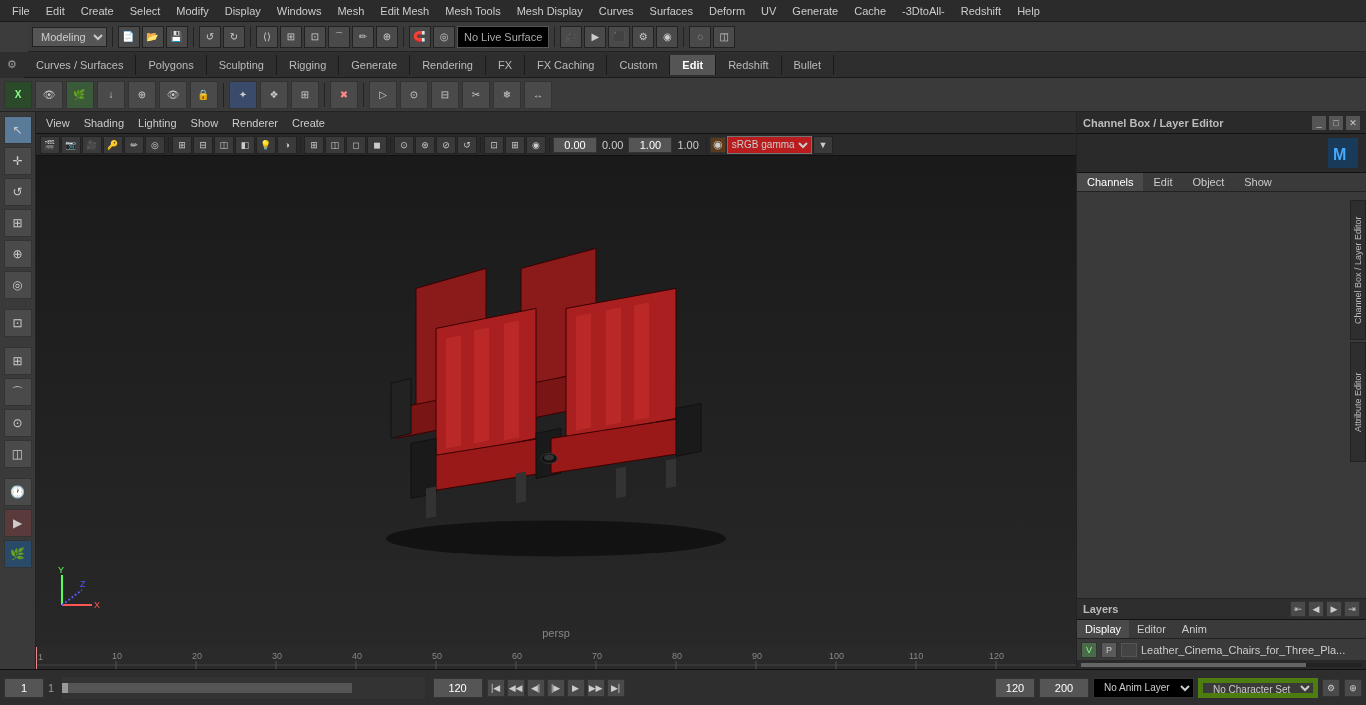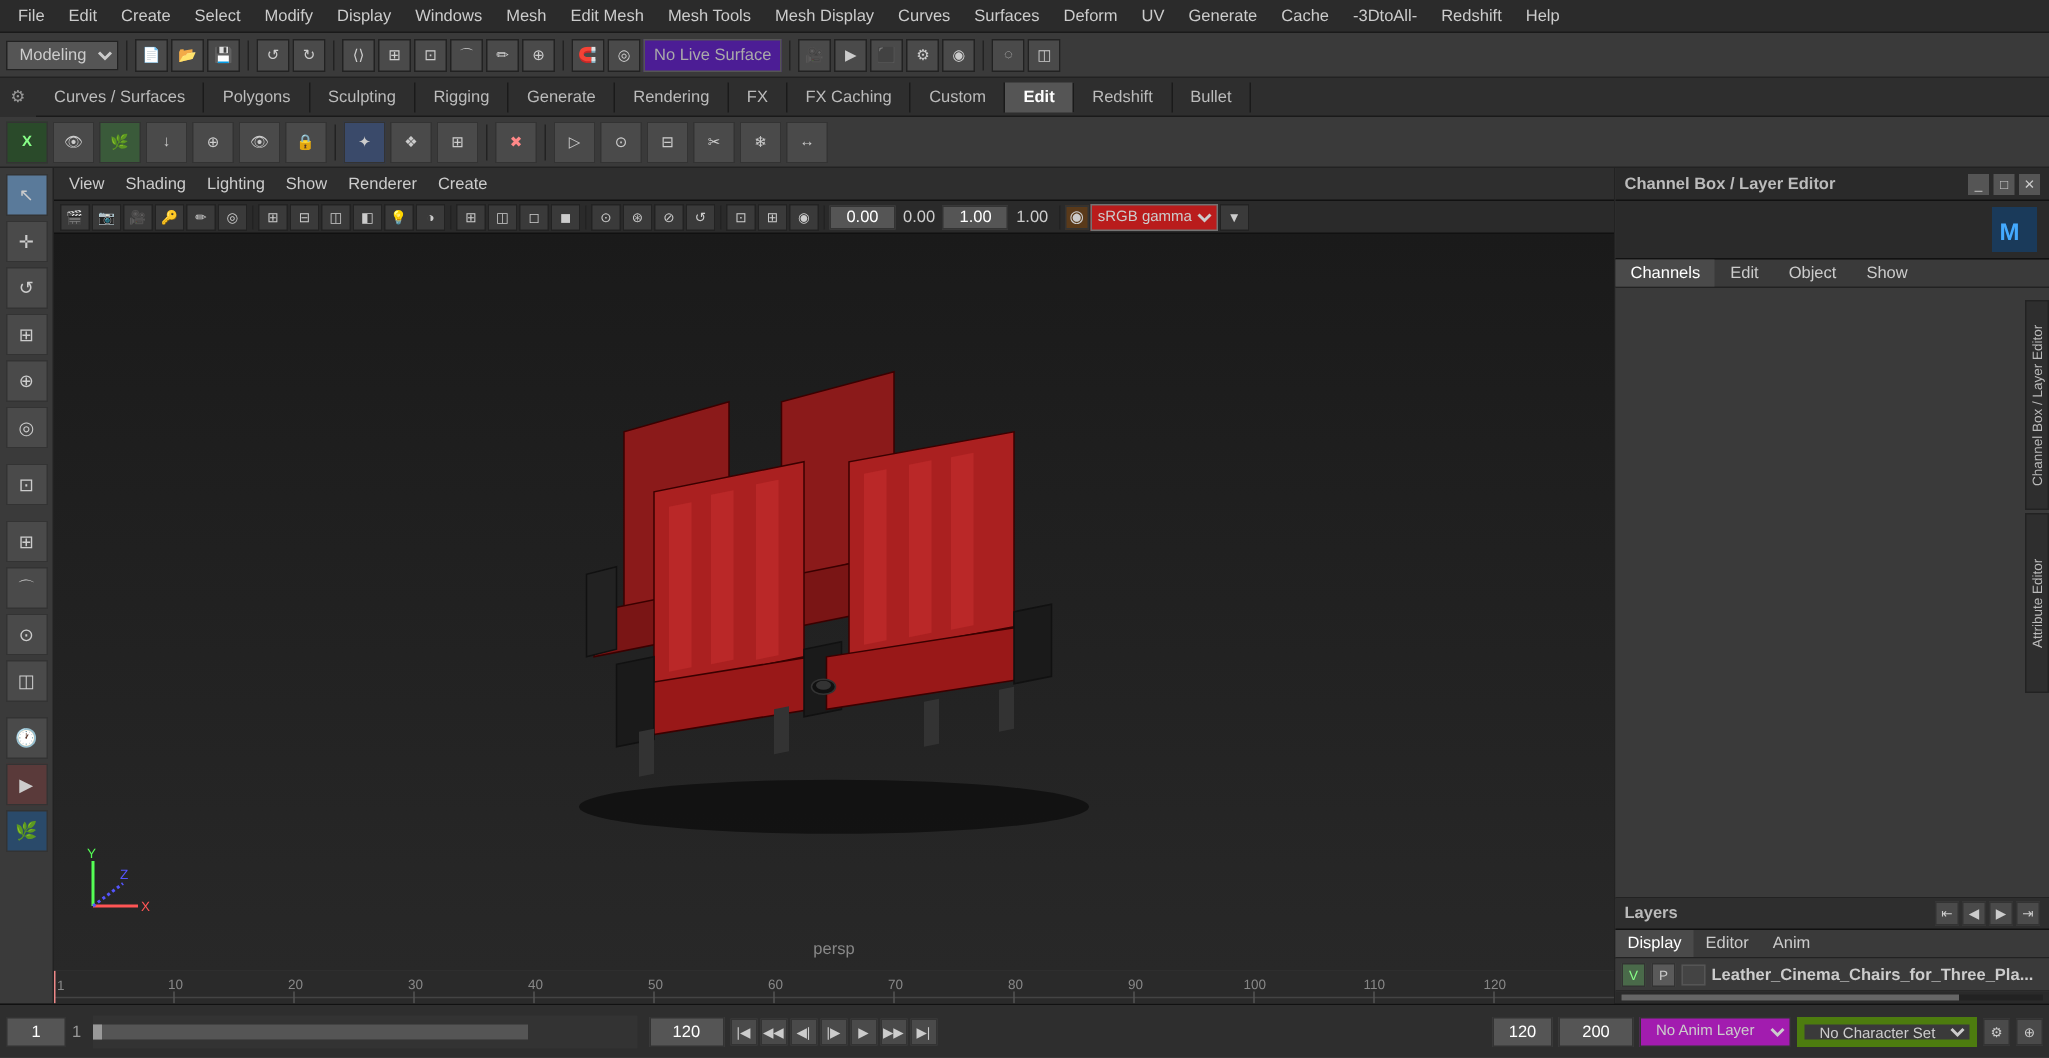--- a/index.html
+++ b/index.html
@@ -3,25 +3,25 @@
   <meta charset="utf-8">
   <style>
     * { margin: 0; padding: 0; box-sizing: border-box; }
     body { width: 1366px; height: 705px; overflow: hidden; background: #3c3c3c; font-family: 'Segoe UI', Arial, sans-serif; font-size: 11px; color: #ccc; }
 
     
     #menu-bar { display: flex; align-items: center; height: 22px; background: #2b2b2b; border-bottom: 1px solid #1a1a1a; padding: 0 4px; }
     .menu-item { padding: 2px 8px; cursor: pointer; color: #ccc; font-size: 11px; white-space: nowrap; }
 
     
-    #toolbar1 { display: flex; align-items: center; height: 30px; background: #3a3a3a; border-bottom: 1px solid #222; padding: 0 4px; gap: 2px; }
+    #toolbar1 { display: flex; align-items: center; height: 30px; background: #3a3a3a; border-bottom: 1px solid #222; padding: 0 4px; gap: 2px; margin-left: 28px; }
     .tb-select { background: #555; border: 1px solid #222; color: #ccc; font-size: 11px; padding: 1px 4px; height: 20px; }
     .tb-separator { width: 1px; height: 20px; background: #222; margin: 0 3px; }
     .tb-btn { width: 22px; height: 22px; background: #4a4a4a; border: 1px solid #222; color: #ccc; cursor: pointer; display: flex; align-items: center; justify-content: center; font-size: 10px; }
-    .tb-live { background: #4c1d95; border: 1px solid #555; color: #aaa; font-size: 11px; padding: 1px 6px; height: 22px; display: flex; align-items: center; }
+    .tb-live { background: #000000; border: 1px solid #555; color: #aaa; font-size: 11px; padding: 1px 6px; height: 22px; display: flex; align-items: center; }
 
     
     #tab-bar { display: flex; align-items: center; height: 26px; background: #2e2e2e; border-bottom: 1px solid #1a1a1a; }
     .tab-gear { width: 24px; height: 26px; display: flex; align-items: center; justify-content: center; color: #999; cursor: pointer; background: #2e2e2e; }
     .tab { padding: 4px 12px; cursor: pointer; color: #bbb; font-size: 11px; border-right: 1px solid #1a1a1a; white-space: nowrap; }
     .tab.active { background: #555; color: #fff; font-weight: bold; }
 
     
     #xgen-toolbar { display: flex; align-items: center; height: 34px; background: #3a3a3a; border-bottom: 1px solid #222; padding: 0 4px; gap: 3px; }
     .xg-btn { width: 28px; height: 28px; background: #4a4a4a; border: 1px solid #333; cursor: pointer; display: flex; align-items: center; justify-content: center; font-size: 10px; color: #ccc; }
@@ -47,21 +47,21 @@
 
     
     .vp-persp-label { position: absolute; bottom: 8px; left: 50%; transform: translateX(-50%); color: #888; font-size: 11px; }
 
     
     #bottom-bar { height: 36px; background: #2e2e2e; display: flex; align-items: center; border-top: 1px solid #111; padding: 0 4px; gap: 4px; }
     .bb-input { width: 40px; height: 20px; background: #555; border: 1px solid #333; color: #fff; font-size: 11px; text-align: center; }
     .bb-label { font-size: 11px; color: #999; }
     .bb-rangeinput { width: 50px; height: 20px; background: #555; border: 1px solid #333; color: #fff; font-size: 11px; text-align: center; }
     .bb-spacer { flex: 1; }
-    .bb-anim-layer { background: #a21caf; border: 1px solid #333; color: #ccc; font-size: 10px; height: 20px; padding: 0 6px; }
+    .bb-anim-layer { background: #000000; border: 1px solid #333; color: #ccc; font-size: 10px; height: 20px; padding: 0 6px; }
     .bb-char-set { background: #3a3a3a; border: 5px solid #4d7c0f; color: #ccc; font-size: 10px; height: 20px; padding: 0 6px; }
 
     
     #right-panel { width: 290px; background: #3a3a3a; border-left: 1px solid #222; display: flex; flex-direction: column; }
     #right-panel-header { height: 22px; background: #2a2a2a; display: flex; align-items: center; justify-content: space-between; padding: 0 6px; border-bottom: 1px solid #111; }
     .rp-title { font-size: 11px; color: #bbb; font-weight: bold; }
     .rp-header-btns { display: flex; gap: 3px; }
     .rp-header-btn { width: 14px; height: 14px; background: #555; border: none; color: #ccc; cursor: pointer; font-size: 9px; display: flex; align-items: center; justify-content: center; }
 
     
@@ -75,21 +75,21 @@
     #layers-header { display: flex; align-items: center; justify-content: space-between; padding: 2px 6px; background: #2e2e2e; border-bottom: 1px solid #111; }
     .layers-title { font-size: 11px; color: #bbb; font-weight: bold; }
     .layers-buttons { display: flex; gap: 2px; }
     .layers-btn { width: 16px; height: 16px; background: #4a4a4a; border: 1px solid #333; color: #ccc; cursor: pointer; font-size: 9px; display: flex; align-items: center; justify-content: center; }
     #layers-tabs { display: flex; border-bottom: 1px solid #222; }
     .layers-tab { padding: 3px 8px; font-size: 11px; color: #ccc; cursor: pointer; }
     .layers-tab.active { background: #4a4a4a; color: #fff; }
     #layer-row { display: flex; align-items: center; height: 22px; padding: 0 4px; background: #3a3a3a; border-bottom: 1px solid #282828; gap: 4px; }
     .layer-v { width: 16px; height: 16px; background: #4a6a4a; border: 1px solid #333; display: flex; align-items: center; justify-content: center; font-size: 9px; color: #8f8; cursor: pointer; }
     .layer-p { width: 16px; height: 16px; background: #5a5a5a; border: 1px solid #333; display: flex; align-items: center; justify-content: center; font-size: 9px; color: #ccc; cursor: pointer; }
-    .layer-name { flex: 1; font-size: 11px; color: #ccc; overflow: hidden; text-overflow: ellipsis; white-space: nowrap; font-weight: bold; }
+    .layer-name { flex: 1; font-size: 11px; color: #ccc; overflow: hidden; text-overflow: ellipsis; white-space: nowrap; }
     #layer-scroll { height: 8px; background: #2a2a2a; display: flex; align-items: center; padding: 0 4px; }
     .scroll-track { flex: 1; height: 4px; background: #222; position: relative; }
     .scroll-thumb { height: 4px; background: #666; width: 80%; position: absolute; left: 0; }
 
     
     #chair-svg { position: absolute; top: 50%; left: 50%; transform: translate(-50%, -55%); }
 
     
     #axis { position: absolute; bottom: 30px; left: 16px; }
 

